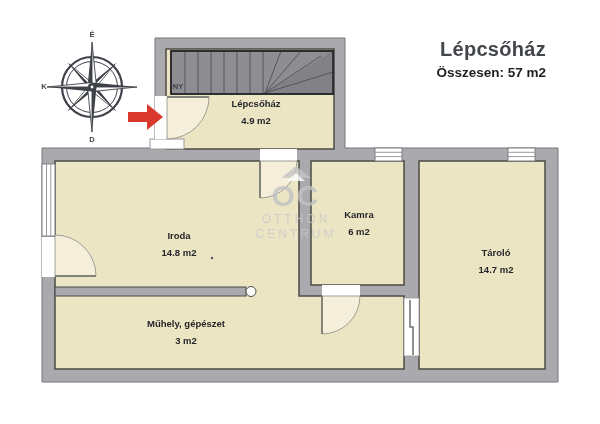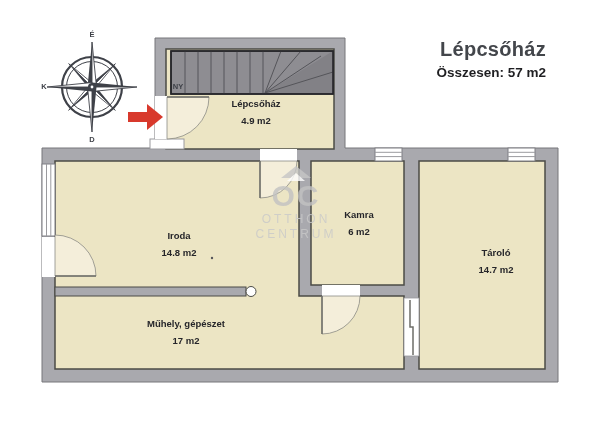--- a/index.html
+++ b/index.html
@@ -179,21 +179,21 @@
   <div class="room-label" style="left:359px;top:209px;">
     <div class="name">Kamra</div>
     <div class="area">6 m2</div>
   </div>
   <div class="room-label" style="left:484px;top:247px;margin-left:12px;">
     <div class="name">Tároló</div>
     <div class="area">14.7 m2</div>
   </div>
   <div class="room-label" style="left:186px;top:318px;">
     <div class="name">Műhely, gépészet</div>
-    <div class="area">17 m2</div>
+    <div class="area">3 m2</div>
   </div>
 
   <div class="watermark">
     <div class="wm-roof"></div>
     <div class="wm-brand">OC</div>
     <div class="wm-line">OTTHON</div>
     <div class="wm-line">CENTRUM</div>
   </div>
 
 </div>

